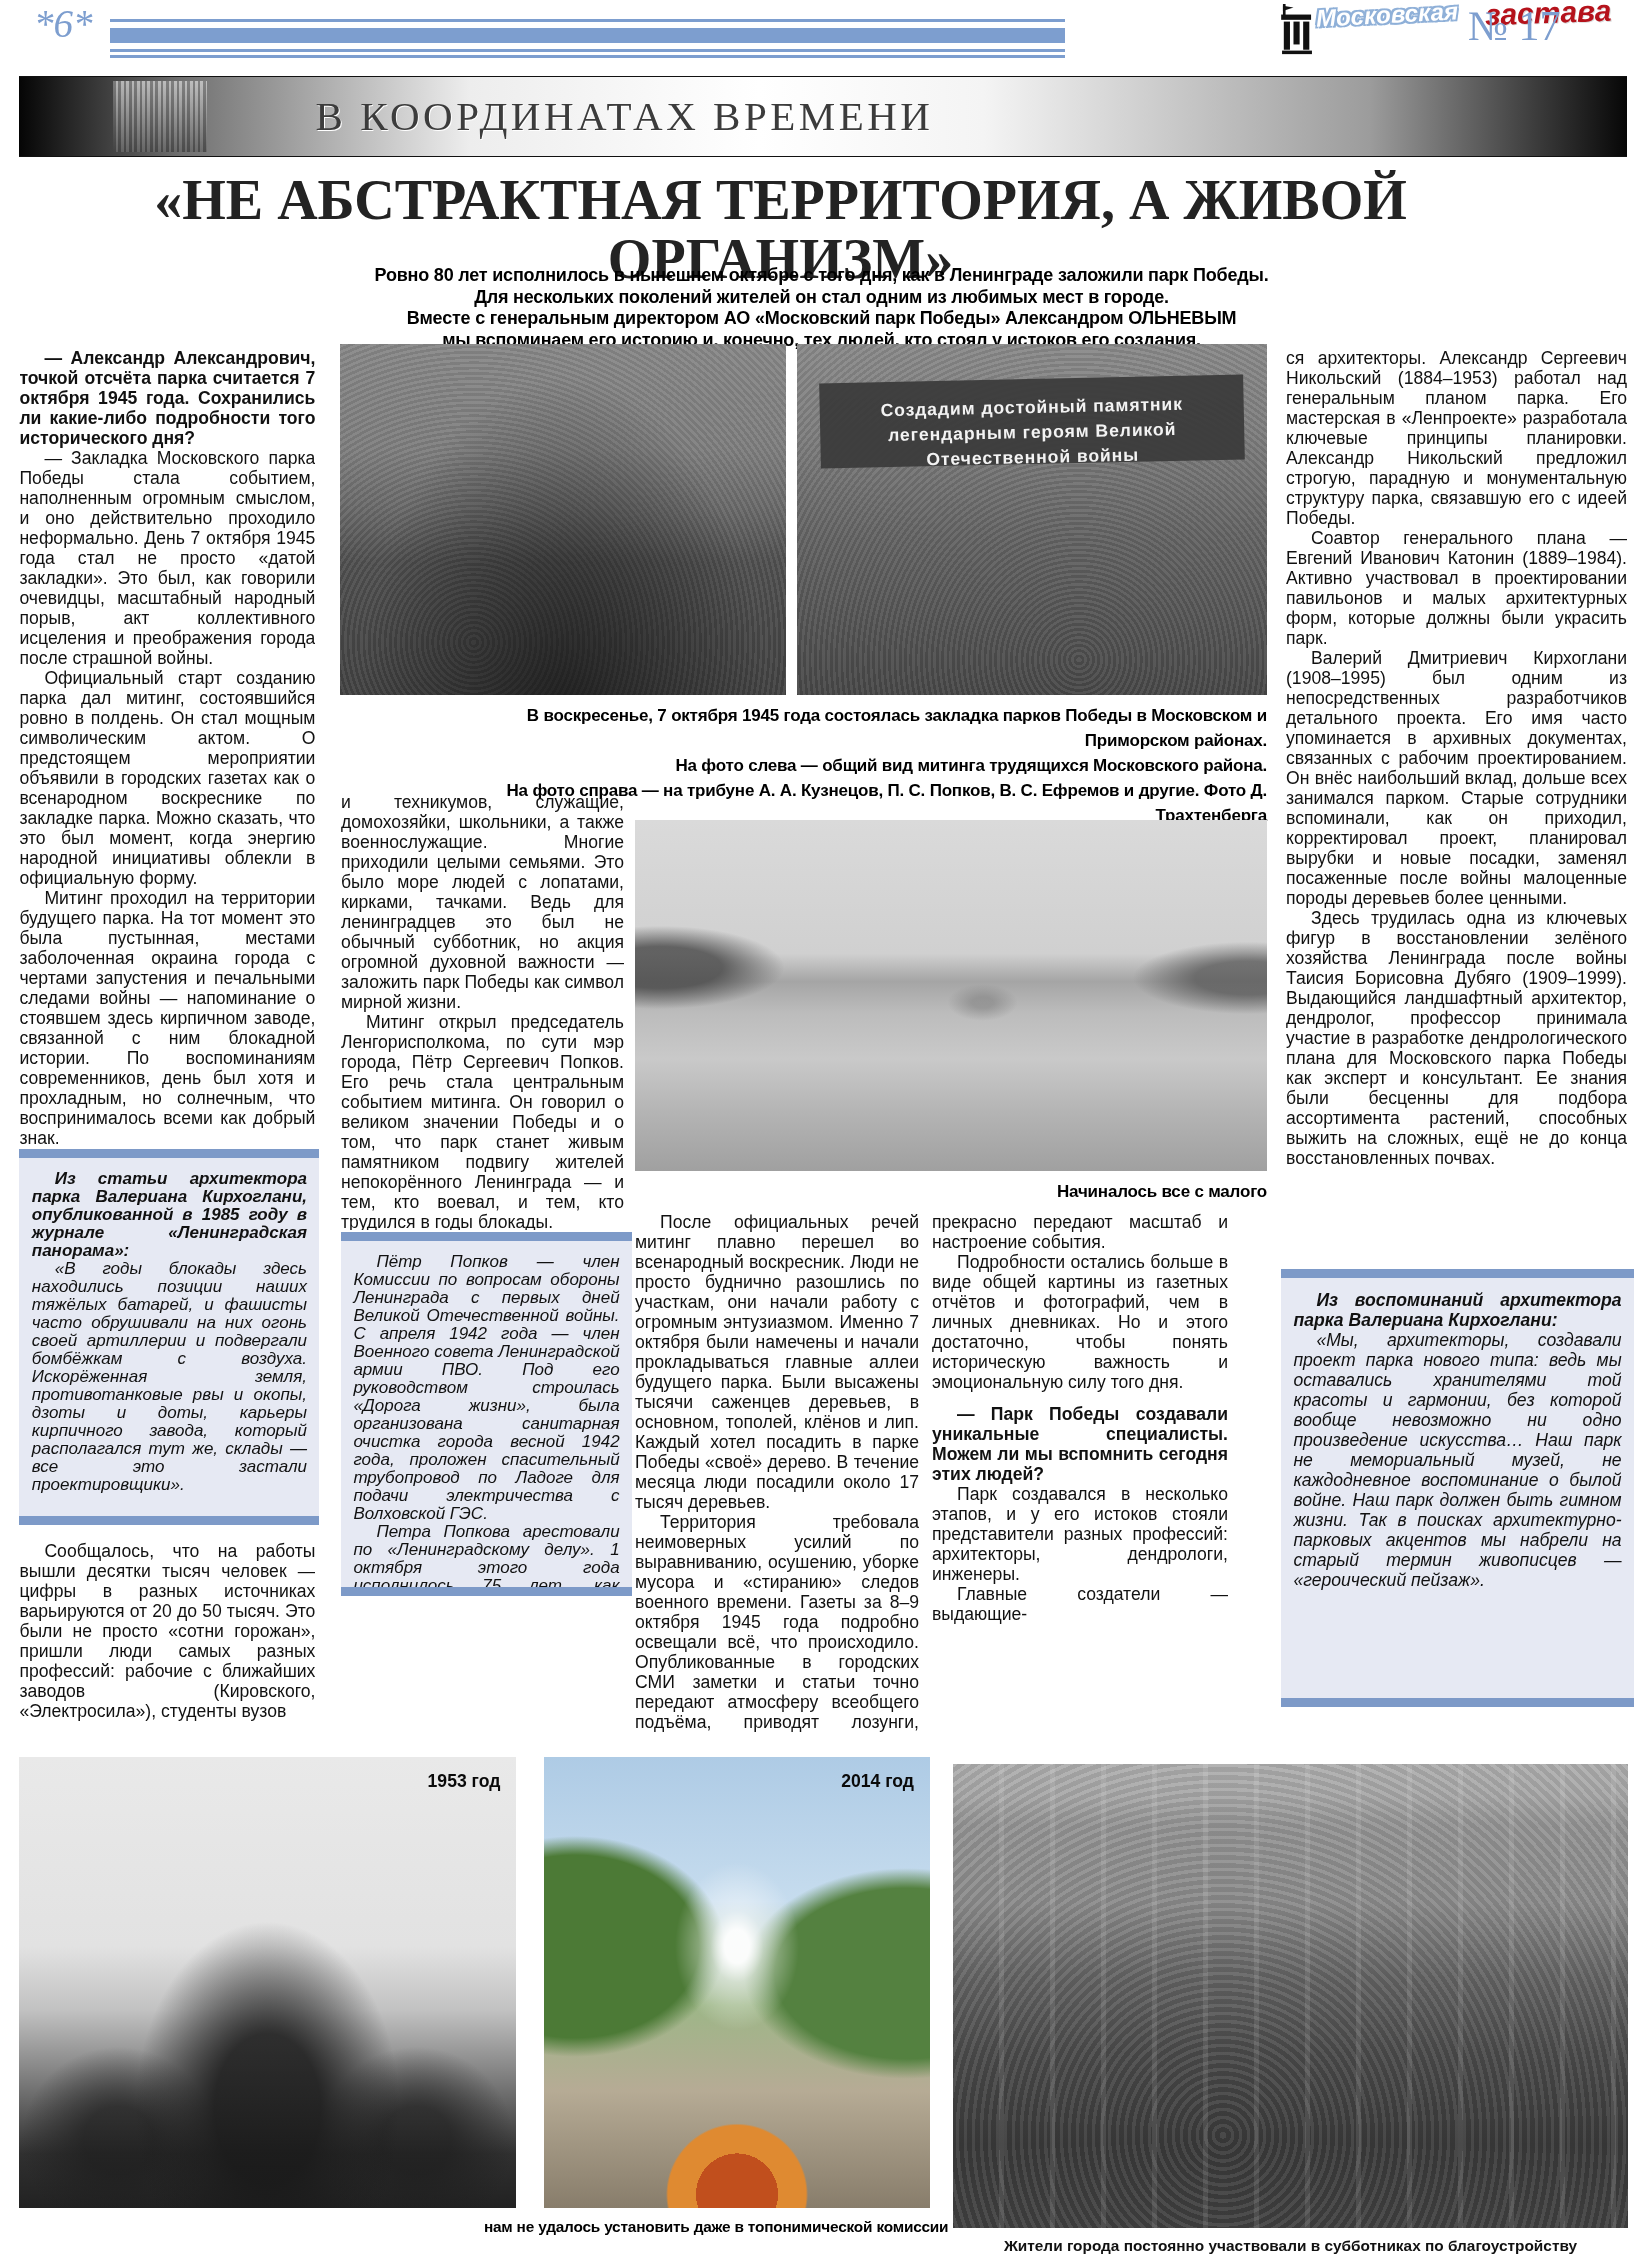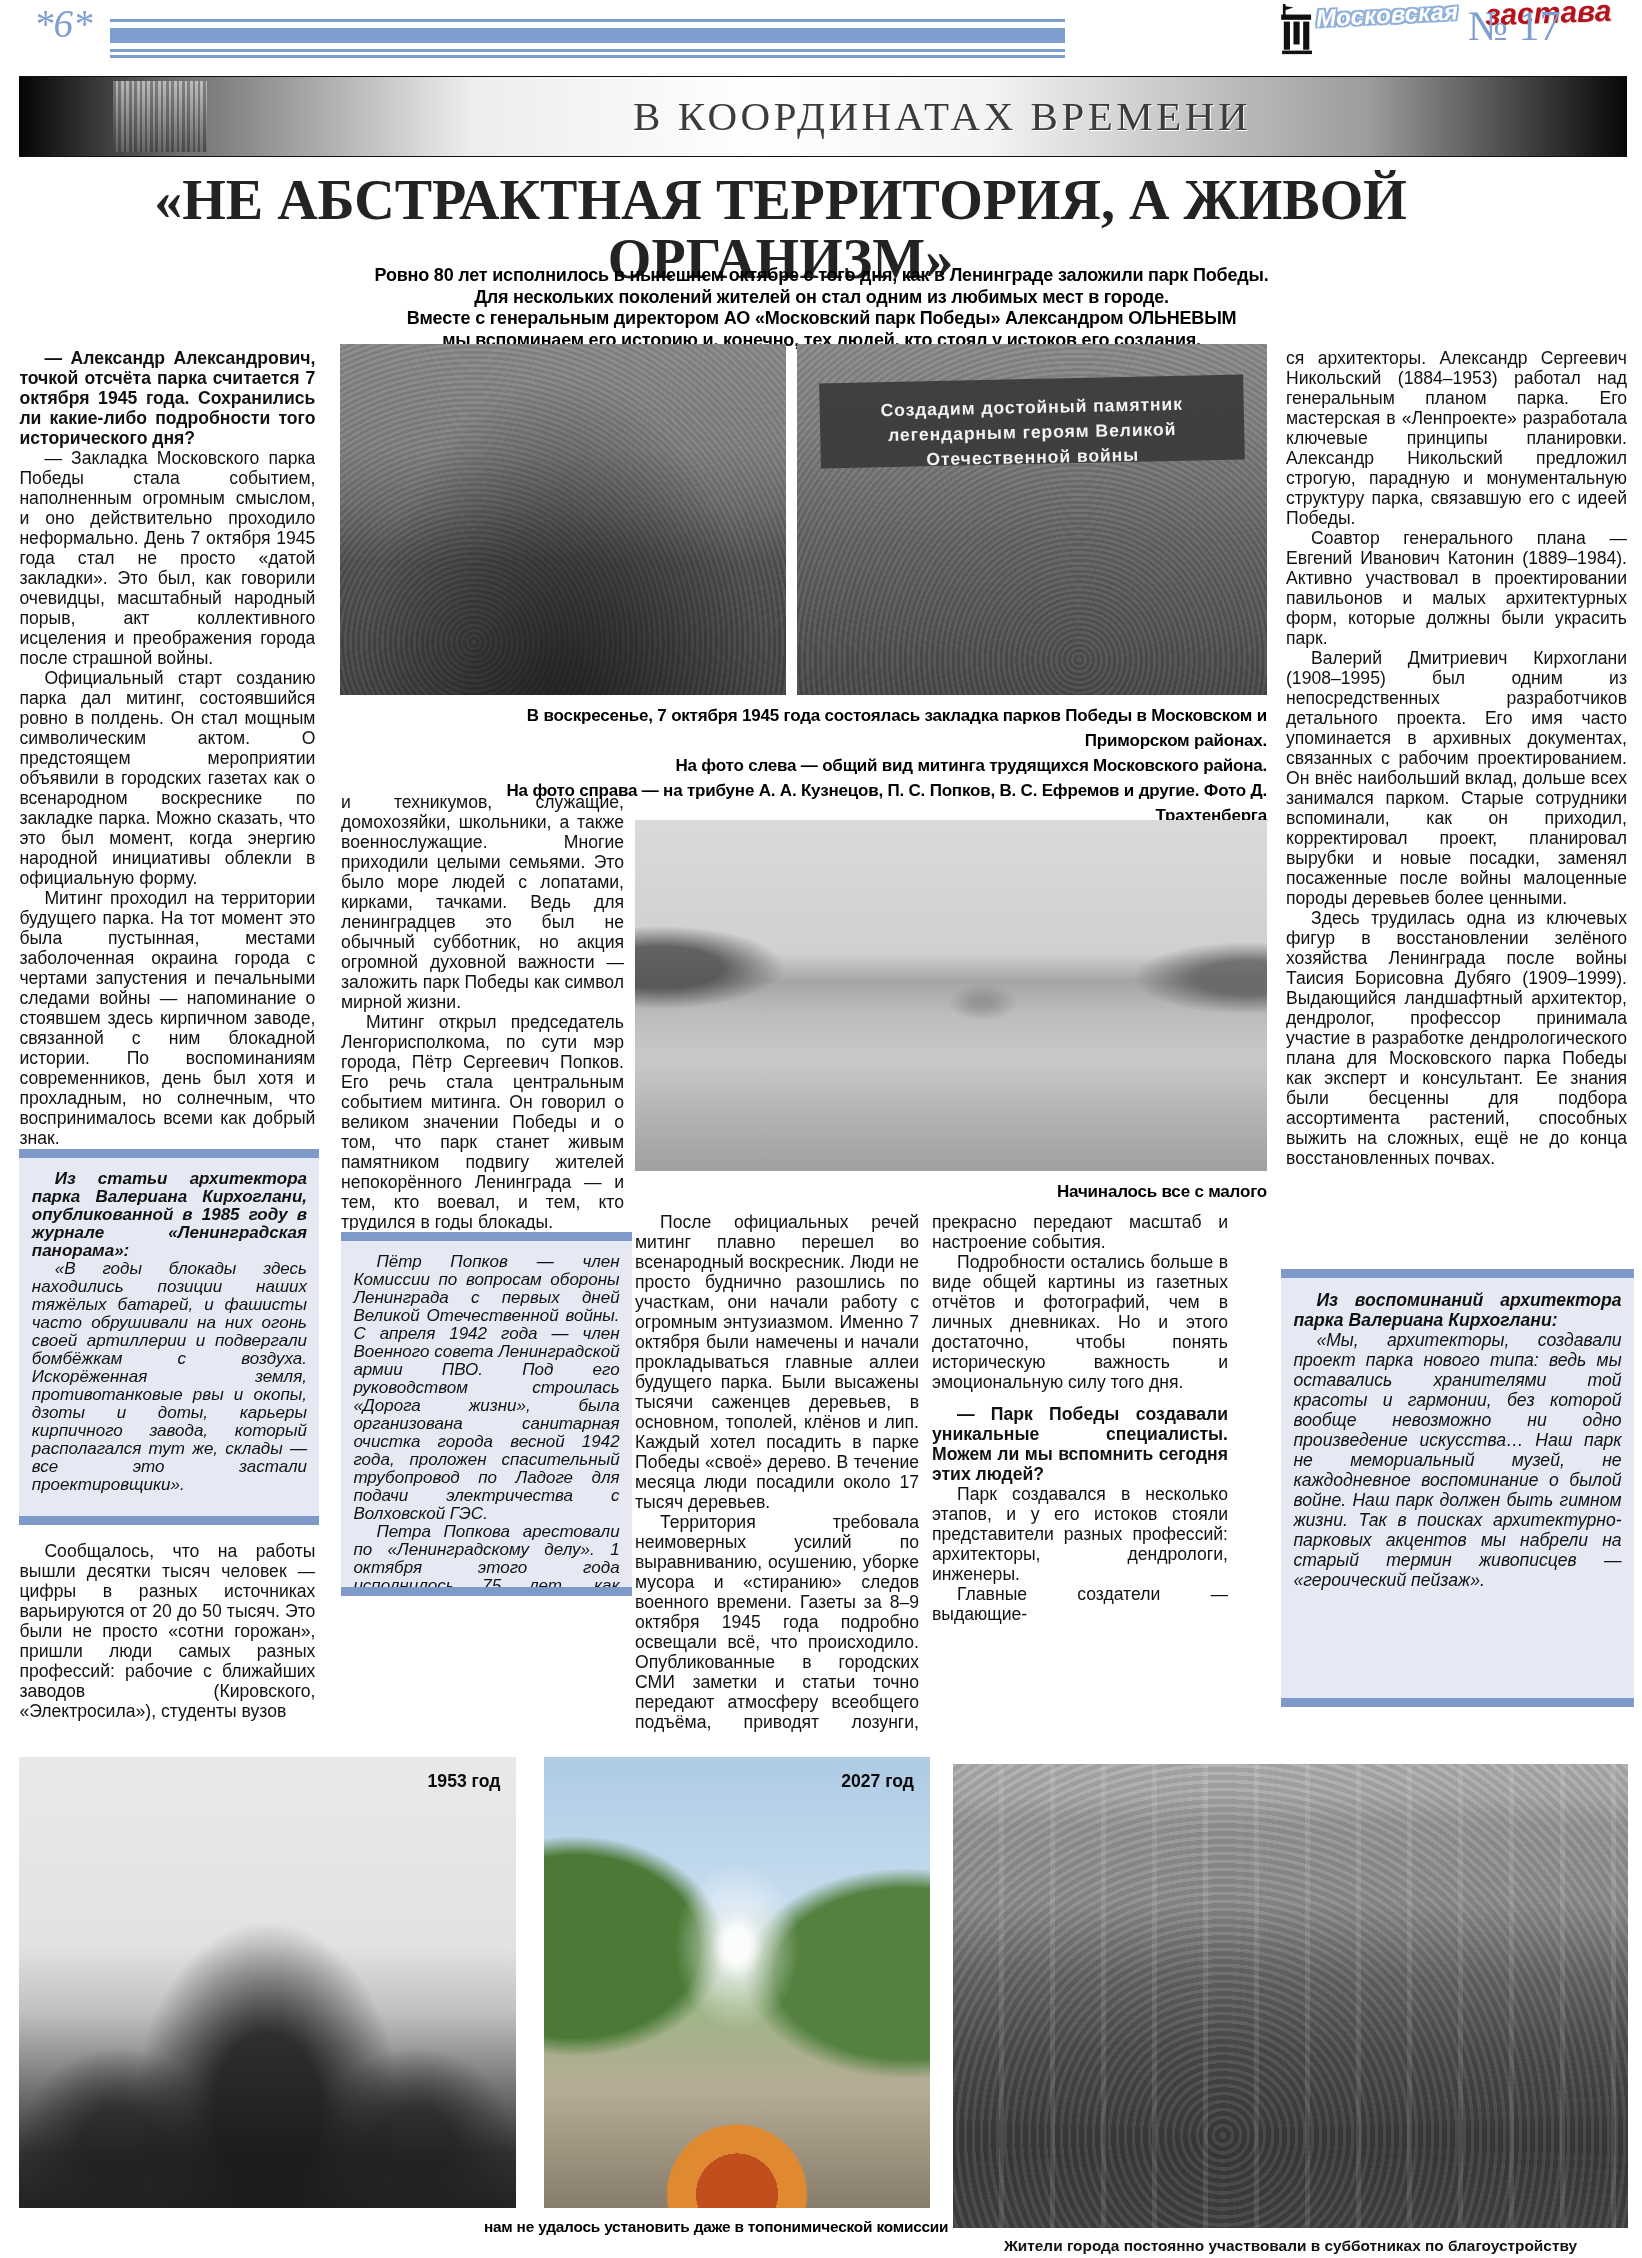--- a/index.html
+++ b/index.html
@@ -25,21 +25,21 @@
      margin:-3.5px 0 0 23px;}
   .issue{left:1468px;top:5.3px;font:42px/1 "Liberation Serif",serif;color:#7d9ecf;}
 
   
   .banner{left:19.4px;top:76px;width:1608px;height:81px;
     background:linear-gradient(90deg,#050505 0%,#6f6f6f 10%,#ededed 28%,#ffffff 46%,#f4f4f4 60%,#9c9c9c 84%,#070707 100%);
     border-top:1.8px solid #111;border-bottom:1.8px solid #111;}
   .ornament{left:113px;top:81px;width:94px;height:71px;
     background:repeating-linear-gradient(90deg,#8d8d8d 0 2.6px,#d9d9d9 2.6px 5.3px),linear-gradient(#f0f0f0,#7a7a7a);
     background-blend-mode:multiply;opacity:.85;}
-  .section-title{left:16px;top:76px;width:1235px;height:81px;text-align:right;
+  .section-title{left:7px;top:76px;width:1235px;height:81px;text-align:center;
     font:41px/81px "Liberation Serif",serif;color:#3c3c3c;letter-spacing:3.5px;
     text-shadow:0.9px 0.9px 0 #fff;}
 
   
   .headline{left:0;top:171px;width:1561px;text-align:center;
     font:bold 56px/1.05 "Liberation Serif",serif;color:#232323;letter-spacing:0;}
   .lede{left:0;top:265px;width:1643px;text-align:center;font-weight:bold;
     font-size:18px;line-height:21.6px;letter-spacing:-0.2px;color:#000;}
 
   
@@ -212,21 +212,21 @@
   </div>
   <div class="abs bluebox box3">
     <p class="bh">Из воспоминаний архитектора парка Валериана Кирхоглани:</p>
     <p>«Мы, архитекторы, создавали проект парка нового типа: ведь мы оставались хранителями той красоты и гармонии, без которой вообще невозможно ни одно произведение искусства… Наш парк не мемориальный музей, не каждодневное воспоминание о былой войне. Наш парк должен быть гимном жизни. Так в поисках архитектурно-парковых акцентов мы набрели на старый термин живописцев — «героический пейзаж».</p>
   </div>
 
   <div class="abs photo ph-bl">
     <div class="ph-label">1953 год</div>
   </div>
   <div class="abs photo ph-bm">
-    <div class="ph-label">2027 год</div>
+    <div class="ph-label">2014 год</div>
   </div>
   <div class="abs photo ph-br"></div>
 
   <div class="abs caption cap-bl">
     <div>нам не удалось установить даже в топонимической комиссии</div>
   </div>
   <div class="abs cap-br">Жители города постоянно участвовали в субботниках по благоустройству</div>
 
 </div>
 

